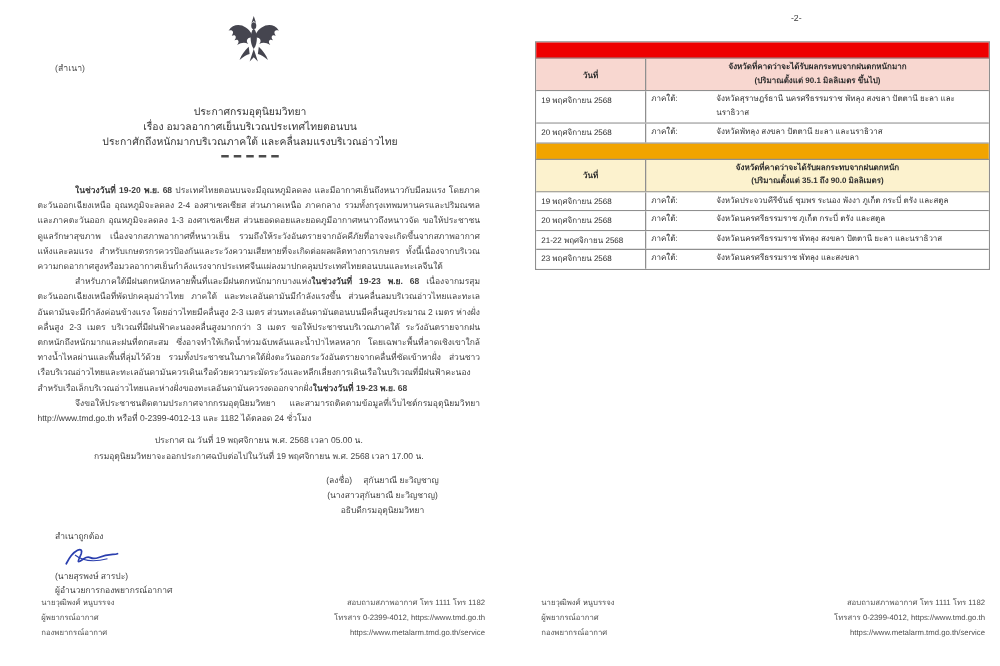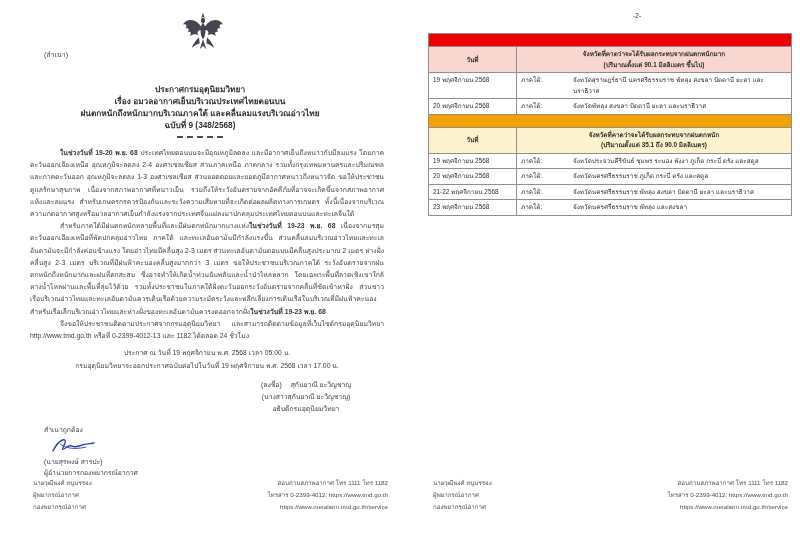--- a/index.html
+++ b/index.html
@@ -10,21 +10,21 @@
   }
   .canvas{position:relative;width:800px;height:533px;overflow:hidden;background:#fff;}
   .page{position:absolute;top:0;width:400px;height:533px;background:#fff;}
   #page1{left:0;}
   #page2{left:400px;}
 
   
   .copy-label{position:absolute;left:44px;top:49px;font-size:7px;color:#4a4a4a;}
   .emblem{position:absolute;left:181px;top:8px;width:44px;height:50px;}
   .title-block{position:absolute;left:10px;right:10px;top:83px;text-align:center;
-    font-weight:bold;font-size:8.3px;line-height:12px;color:#333;}
+    font-weight:normal;font-size:8.3px;line-height:12px;color:#333;}
   .title-sep{width:46px;border:none;border-top:2px dashed #4c4c4c;margin:5px auto 0;height:0;}
 
   .content{position:absolute;left:30px;right:16px;top:147px;}
   .bodytext{font-size:6.8px;line-height:12.2px;text-align:justify;color:#3c3c3c;}
   .bodytext p{margin:0;text-indent:30px;}
   .announce{margin-top:5px;text-align:center;font-size:6.8px;line-height:12.6px;color:#3c3c3c;}
   .signblock{margin:7px 0 0 auto;width:156px;text-align:center;font-size:6.8px;line-height:12px;color:#3c3c3c;}
   .sign-row{display:flex;justify-content:center;gap:9px;}
   .certify{margin-top:9px;margin-left:14px;font-size:6.8px;line-height:11px;color:#3c3c3c;width:130px;}
   .sig-scribble{display:block;margin:1px 0 1px 6px;}
@@ -68,22 +68,21 @@
           <path d="M49 67 C40 75 33 85 29 96 C38 89 44 85 51 83 Z"></path>
           <path d="M71 67 C80 75 87 85 91 96 C82 89 76 85 69 83 Z"></path>
           <path d="M60 72 L51 99 L60 90 L69 99 Z"></path>
         </g>
       </svg>
     </div>
 
     <div class="title-block">
       <div>ประกาศกรมอุตุนิยมวิทยา</div>
       <div>เรื่อง อมวลอากาศเย็นบริเวณประเทศไทยตอนบน</div>
-      <div>ฝนตกหนักถึงหนักมากบริเวณภาคใต้ และคลื่นลมแรงบริเวณอ่าวไทย</div>
-      <div>ฉบับที่ 9 (348/2568)</div>
+      <div>ประกาศักถึงหนักมากบริเวณภาคใต้ และคลื่นลมแรงบริเวณอ่าวไทย</div>
       <hr class="title-sep">
     </div>
 
     <div class="content">
       <div class="bodytext">
         <p><b>ในช่วงวันที่ 19-20 พ.ย. 68</b><span> ประเทศไทยตอนบนจะมีอุณหภูมิลดลง และมีอากาศเย็นถึงหนาวกับมีลมแรง โดยภาคตะวันออกเฉียงเหนือ อุณหภูมิจะลดลง 2-4 องศาเซลเซียส ส่วนภาคเหนือ ภาคกลาง รวมทั้งกรุงเทพมหานครและปริมณฑล และภาคตะวันออก อุณหภูมิจะลดลง 1-3 องศาเซลเซียส ส่วนยอดดอยและยอดภูมีอากาศหนาวถึงหนาวจัด ขอให้ประชาชนดูแลรักษาสุขภาพ เนื่องจากสภาพอากาศที่หนาวเย็น รวมถึงให้ระวังอันตรายจากอัคคีภัยที่อาจจะเกิดขึ้นจากสภาพอากาศแห้งและลมแรง สำหรับเกษตรกรควรป้องกันและระวังความเสียหายที่จะเกิดต่อผลผลิตทางการเกษตร ทั้งนี้เนื่องจากบริเวณความกดอากาศสูงหรือมวลอากาศเย็นกำลังแรงจากประเทศจีนแผ่ลงมาปกคลุมประเทศไทยตอนบนและทะเลจีนใต้</span></p>
         <p><span>สำหรับภาคใต้มีฝนตกหนักหลายพื้นที่และมีฝนตกหนักมากบางแห่ง</span><b>ในช่วงวันที่ 19-23 พ.ย. 68</b><span> เนื่องจากมรสุมตะวันออกเฉียงเหนือที่พัดปกคลุมอ่าวไทย ภาคใต้ และทะเลอันดามันมีกำลังแรงขึ้น ส่วนคลื่นลมบริเวณอ่าวไทยและทะเลอันดามันจะมีกำลังค่อนข้างแรง โดยอ่าวไทยมีคลื่นสูง 2-3 เมตร ส่วนทะเลอันดามันตอนบนมีคลื่นสูงประมาณ 2 เมตร ห่างฝั่งคลื่นสูง 2-3 เมตร บริเวณที่มีฝนฟ้าคะนองคลื่นสูงมากกว่า 3 เมตร ขอให้ประชาชนบริเวณภาคใต้ ระวังอันตรายจากฝนตกหนักถึงหนักมากและฝนที่ตกสะสม ซึ่งอาจทำให้เกิดน้ำท่วมฉับพลันและน้ำป่าไหลหลาก โดยเฉพาะพื้นที่ลาดเชิงเขาใกล้ทางน้ำไหลผ่านและพื้นที่ลุ่มไว้ด้วย รวมทั้งประชาชนในภาคใต้ฝั่งตะวันออกระวังอันตรายจากคลื่นที่ซัดเข้าหาฝั่ง ส่วนชาวเรือบริเวณอ่าวไทยและทะเลอันดามันควรเดินเรือด้วยความระมัดระวังและหลีกเลี่ยงการเดินเรือในบริเวณที่มีฝนฟ้าคะนอง สำหรับเรือเล็กบริเวณอ่าวไทยและห่างฝั่งของทะเลอันดามันควรงดออกจากฝั่ง</span><b>ในช่วงวันที่ 19-23 พ.ย. 68</b></p>
         <p><span>จึงขอให้ประชาชนติดตามประกาศจากกรมอุตุนิยมวิทยา และสามารถติดตามข้อมูลที่เว็บไซต์กรมอุตุนิยมวิทยา http://www.tmd.go.th หรือที่ 0-2399-4012-13 และ 1182 ได้ตลอด 24 ชั่วโมง</span></p>
       </div>
 

